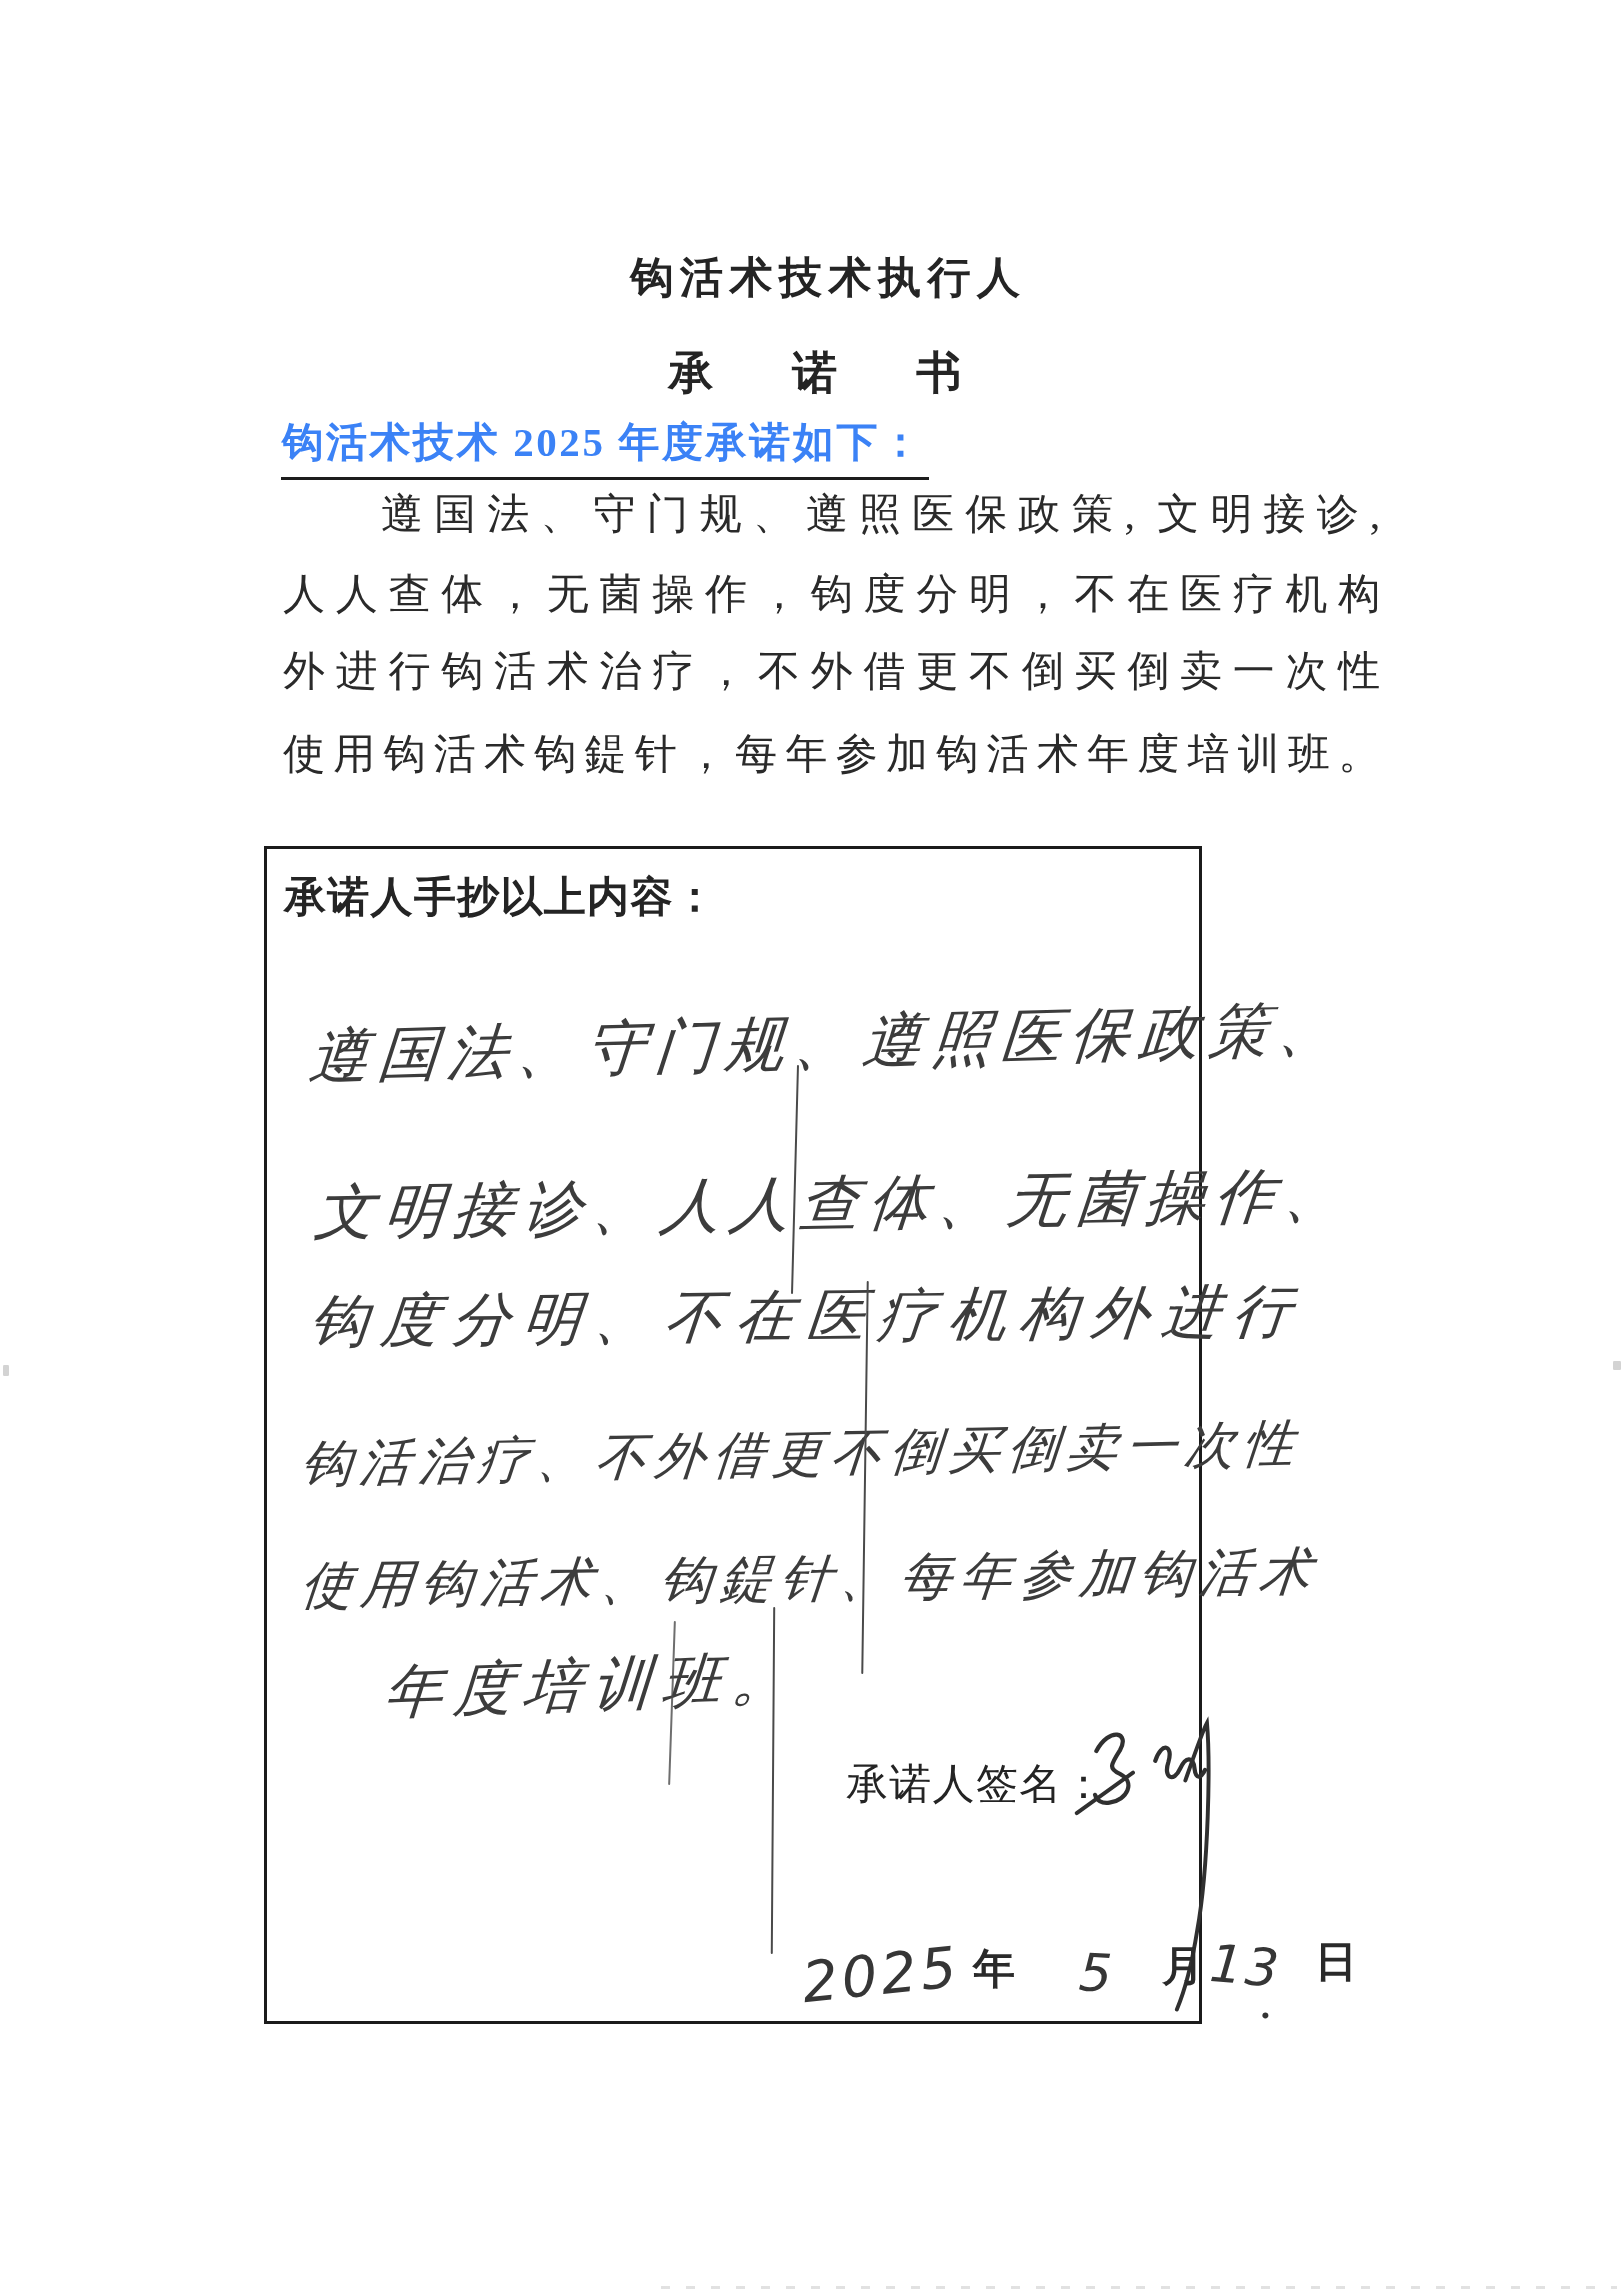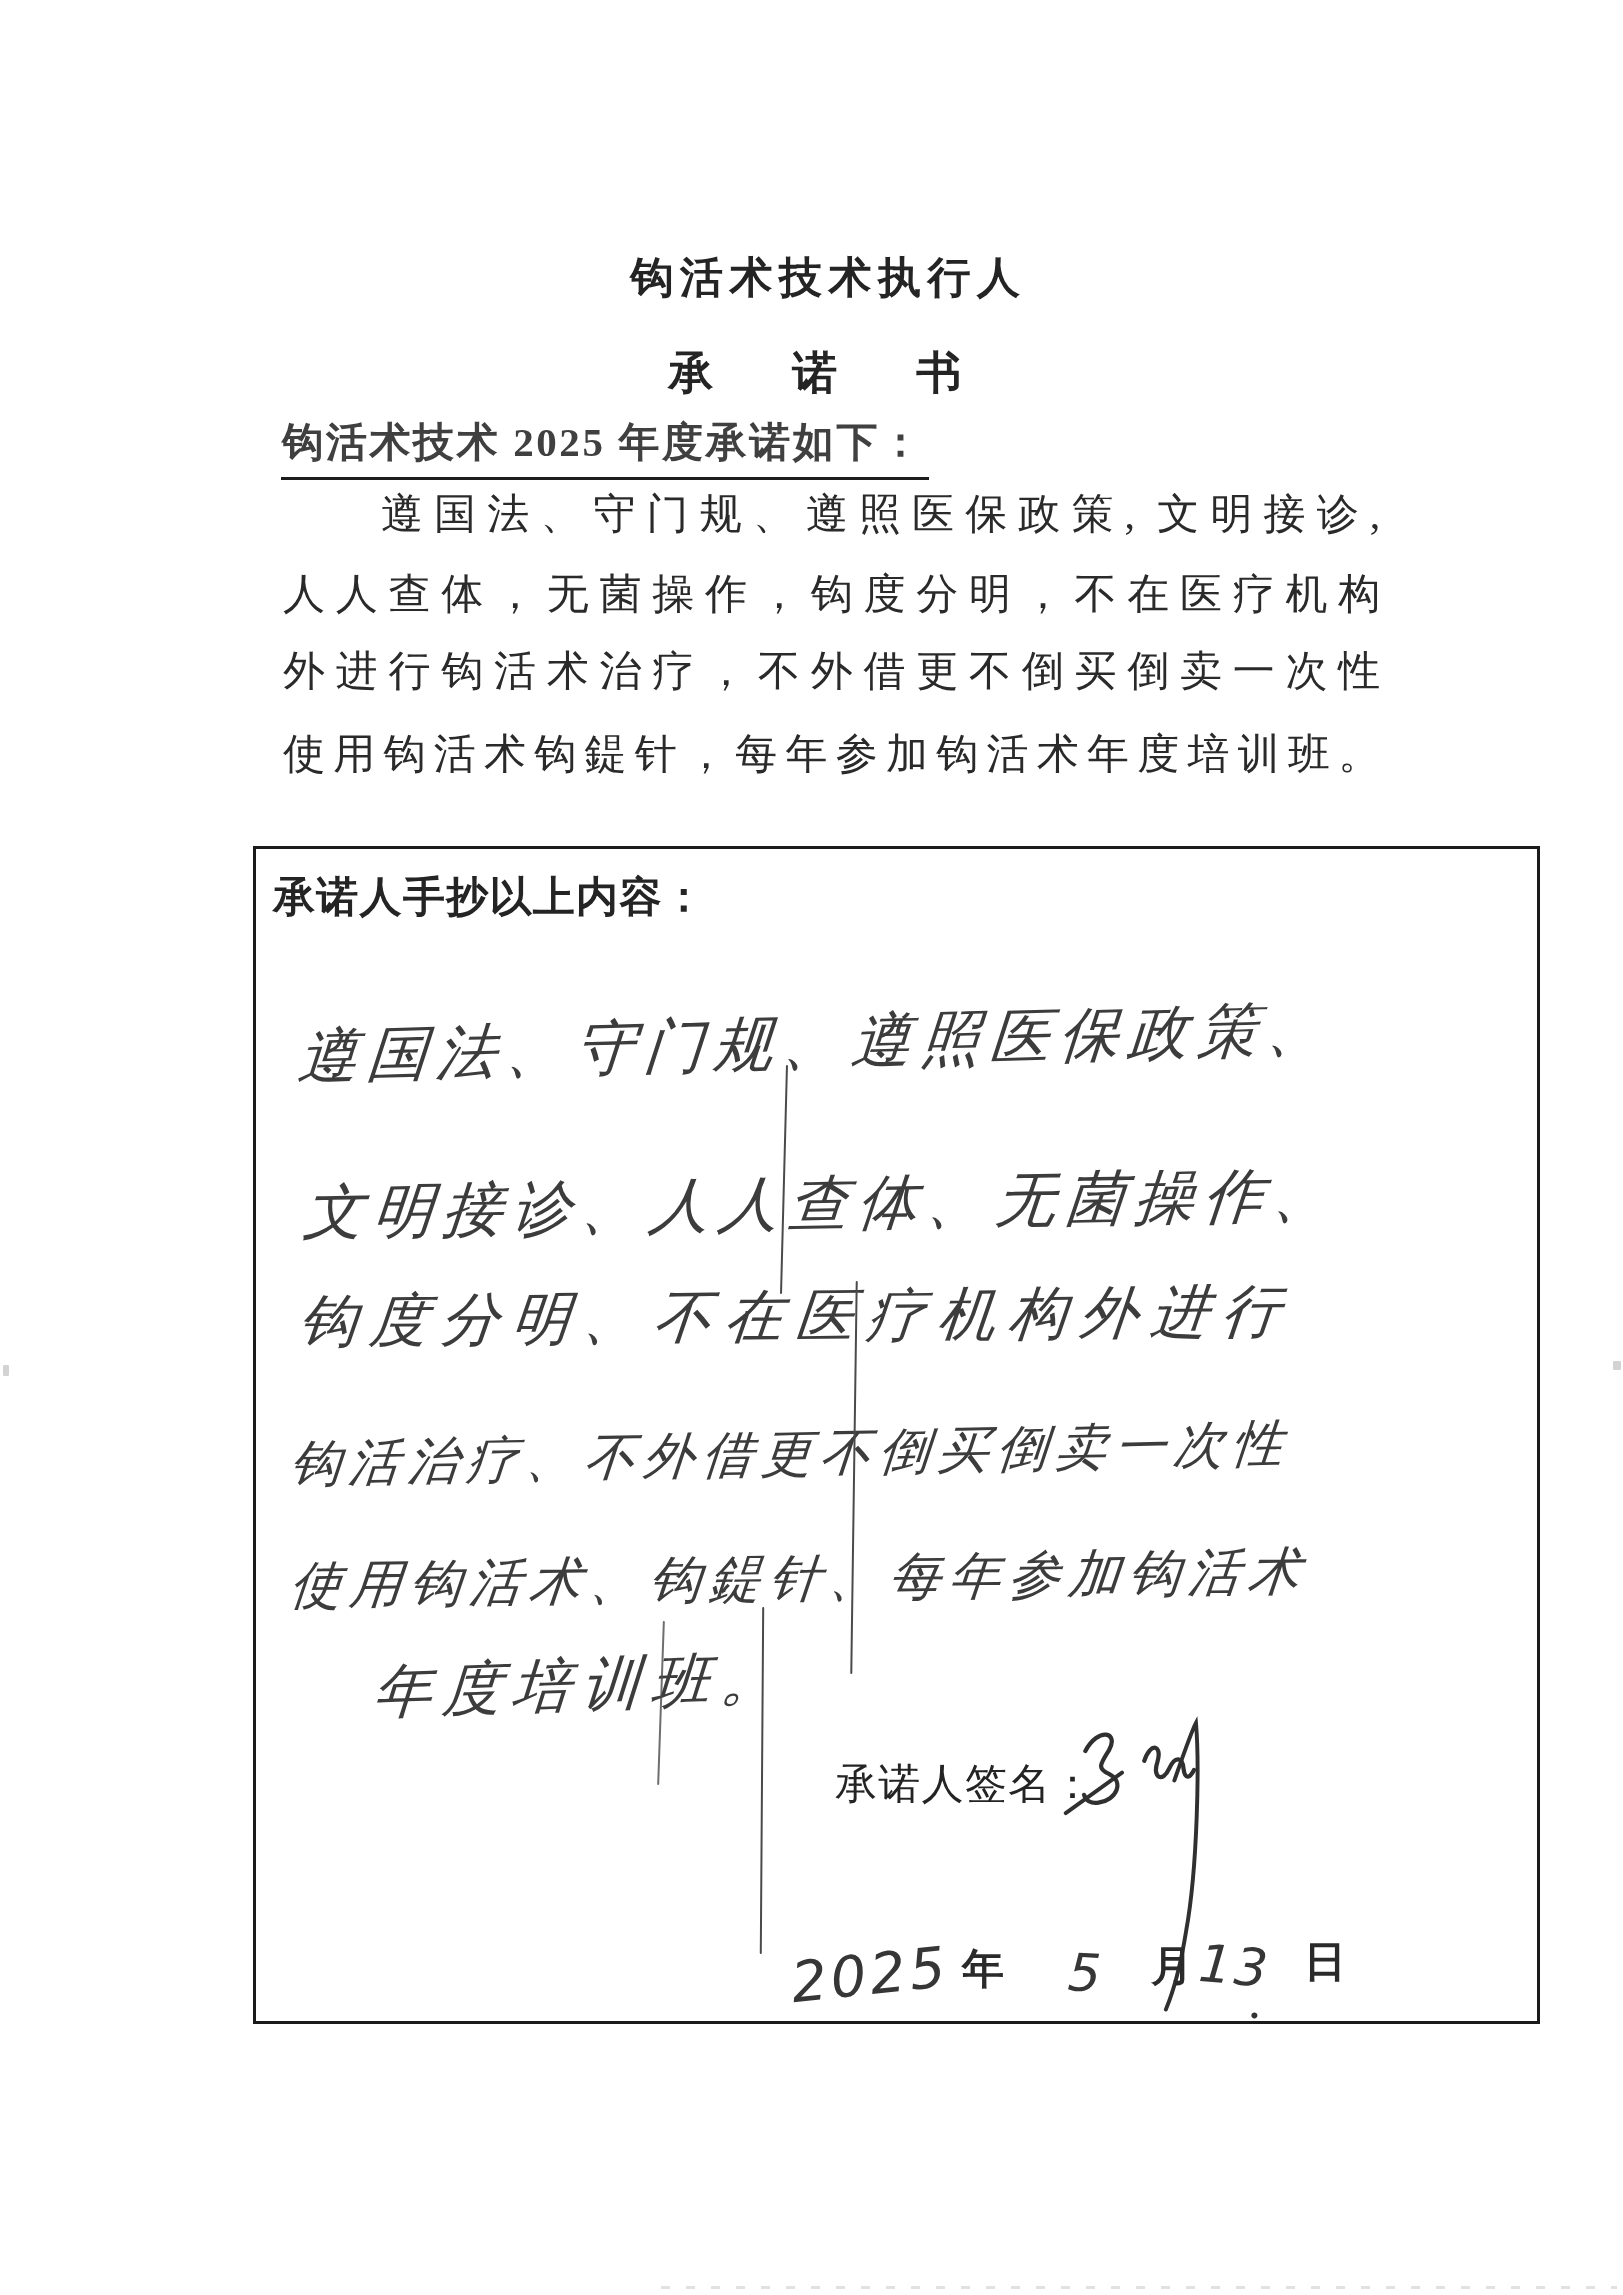--- a/index.html
+++ b/index.html
@@ -17,36 +17,36 @@
   .title2 {
     position:absolute; top:343px; left:50%;
     transform:translateX(calc(-50% + 11.8px));
     font-size:45px; font-weight:700; letter-spacing:17px;
     margin:0; white-space:nowrap; color:#242424;
   }
   .heading {
     position:absolute; top:415px; left:281px;
     font-size:41px; font-weight:700; letter-spacing:2.6px;
     padding:0 5.2px 6.5px 1.3px; border-bottom:3.3px solid #1d1d1d;
-    white-space:nowrap; color:#404040;
+    white-space:nowrap; color:#3b82f6;
   }
   
   .bodyline {
     position:absolute; left:283px; width:1098px;
     font-size:42px; line-height:1.05; color:#2a2a2a;
     text-align:justify; text-align-last:justify; text-justify:inter-character;
     letter-spacing:0.7px;
   }
   .l1 { top:492px; padding-left:98px; width:1000px; }
   .l2 { top:572px; }
   .l3 { top:652px;font-family:Liberation Mono, monospace; }
   .l4 { top:732px; }
   
   .box {
-    position:absolute; left:253px; top:846px; width:1287px; height:1178px;
+    position:absolute; left:264px; top:846px; width:938px; height:1178px;
     border:3.3px solid #1b1b1b; box-sizing:border-box; background:transparent;
   }
   .boxlabel {
     position:absolute; left:17px; top:19.6px;
     font-size:42px; font-weight:700; letter-spacing:1.3px; color:#242424;
     white-space:nowrap;
   }
   .hw {
     position:absolute; font-family:"DejaVu Sans", sans-serif; font-style:italic;
     color:#3c3c3c; white-space:nowrap; font-weight:400;

